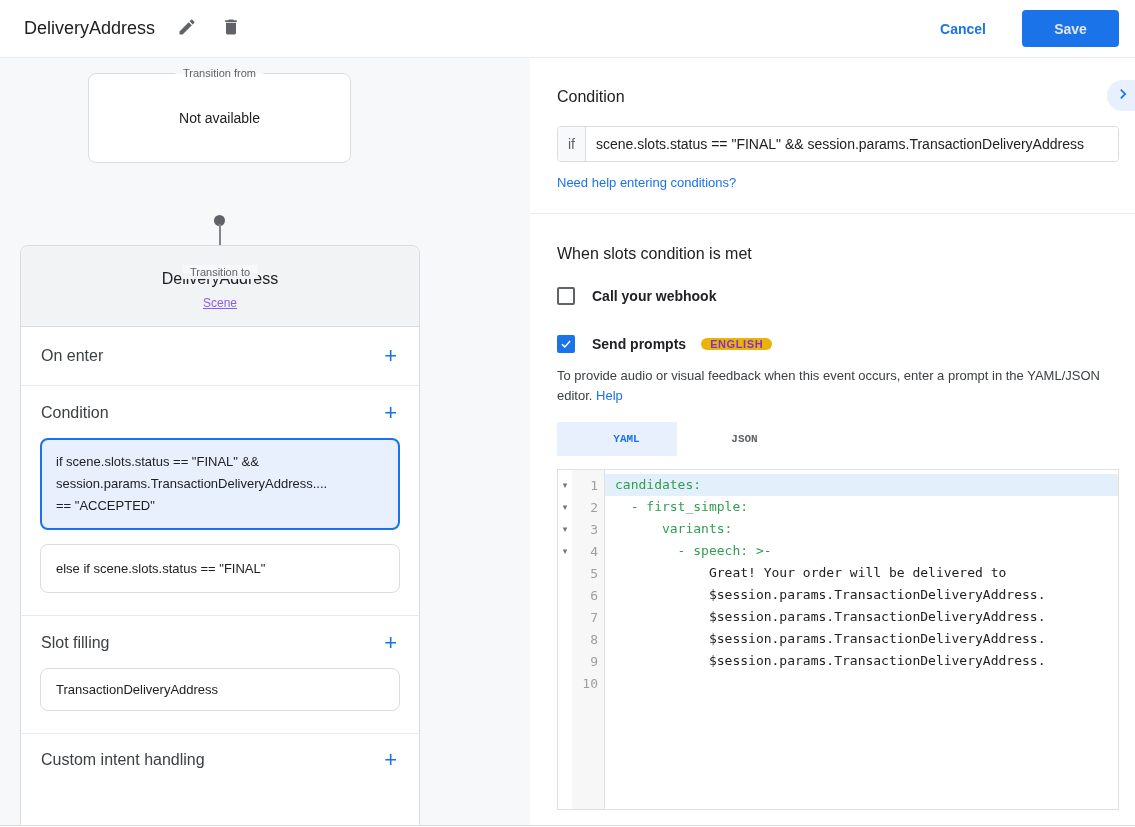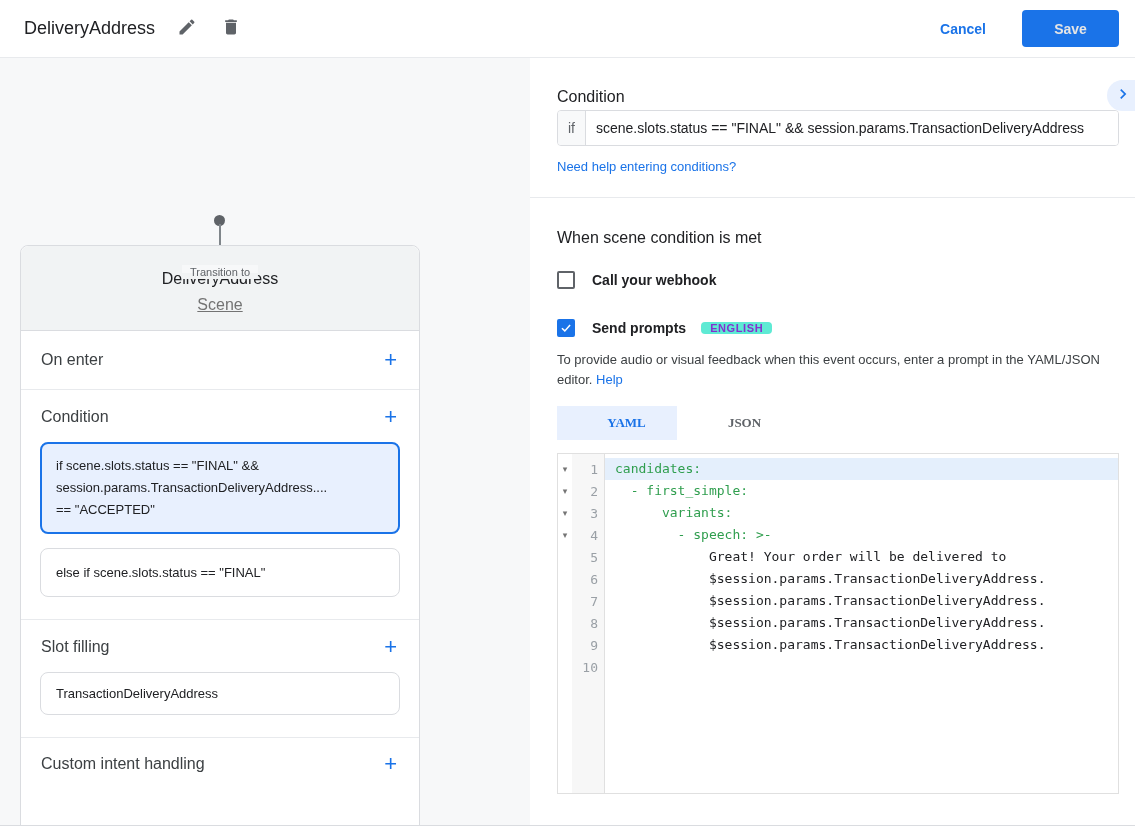--- a/index.html
+++ b/index.html
@@ -29,61 +29,61 @@
   .from-box-text { font-size:14px; color:#202124; }
 
   .connector-dot { position:absolute; left:214px; top:157px; width:11px; height:11px; border-radius:50%; background:#5f6368; }
   .connector-line { position:absolute; left:218.5px; top:166px; width:2px; height:58px; background:#80868b; }
   .connector-arrow { position:absolute; left:213px; top:224px; width:0; height:0; border-left:6.5px solid transparent; border-right:6.5px solid transparent; border-top:10px solid #80868b; }
 
   .scene-card { position:absolute; left:20px; top:187px; width:400px; min-height:660px; background:#fff; border:1px solid #dadce0; border-radius:8px 8px 0 0; }
   .scene-card > .fieldset-label { background:linear-gradient(#f7f8f9 55%, #f1f3f4 55%);margin-top:27px; }
   .scene-header { background:#f1f3f4; border-radius:8px 8px 0 0; border-bottom:1px solid #dadce0; text-align:center; padding:24px 0 16px; }
   .scene-name { font-size:16px; color:#202124; margin-bottom:8px; }
-  .scene-type { font-size:16px; color:#737373;text-decoration:underline; }
+  .scene-type { font-size:12px; color:#8b5cf6;text-decoration:underline; }
 
   .card-row { display:flex; align-items:center; justify-content:space-between; padding:0 20px; height:59px; border-bottom:1px solid #e8eaed; }
   .row-label { font-size:16px; color:#3c4043; }
   .plus-btn { border:none; background:transparent; color:#1a73e8; font-size:22px; font-weight:400; cursor:pointer; line-height:1; font-family:inherit; padding:0 2px; }
 
   .card-section { padding:16px 19px 22px; border-bottom:1px solid #e8eaed; }
   .section-head { display:flex; align-items:center; justify-content:space-between; padding:0 1px; margin-bottom:14px; }
   .cond-card-selected { background:#e8f0fe; border:2px solid #1a73e8; border-radius:8px; padding:11px 14px; font-size:13px; line-height:22px; color:#202124; white-space:pre-line; cursor:pointer; }
   .cond-card { background:#fff; border:1px solid #dadce0; border-radius:8px; padding:13px 15px; font-size:13px; line-height:21px; color:#202124; margin-top:14px; cursor:pointer; }
   .slot-card { background:#fff; border:1px solid #dadce0; border-radius:8px; padding:13px 15px; font-size:13px; color:#202124; cursor:pointer; }
   .slot-card + .slot-card { margin-top:12px; }
   .last-row { border-bottom:none; height:52px; }
 
   
   .cond-section { padding:30px 16px 22px 27px; position:relative; }
   .h2 { font-size:16px; font-weight:400; color:#202124; }
   .chevron-pill { position:absolute; top:22px; right:0; width:28px; height:31px; background:#e8f0fe; border:none; border-radius:16px 0 0 16px; cursor:pointer; display:flex; align-items:center; justify-content:center; }
   .chevron-pill svg { width:20px; height:20px; fill:#1a73e8; margin-left:4px; }
 
-  .if-row { margin-top:4px; display:flex; height:36px; border:1px solid #dadce0; border-radius:4px; overflow:hidden; background:#fff; }
+  .if-row { margin-top:20px; display:flex; height:36px; border:1px solid #dadce0; border-radius:4px; overflow:hidden; background:#fff; }
   .if-label { width:28px; background:#f8f9fa; border-right:1px solid #dadce0; color:#5f6368; font-size:14px; display:flex; align-items:center; justify-content:center; flex:0 0 auto; }
   .if-input { flex:1; border:none; outline:none; padding:0 10px; font-size:14px; color:#202124; font-family:inherit; white-space:nowrap; overflow:hidden; }
   .help-link { display:inline-block; margin-top:13px; font-size:13px; color:#1a73e8; text-decoration:none; cursor:pointer; }
 
   .divider { height:1px; background:#e8eaed; }
 
   .met-section { padding:31px 16px 0 27px; }
   .check-row { display:flex; align-items:center; gap:17px; }
   .row-webhook { margin-top:24px; }
   .row-prompts { margin-top:30px; }
   .checkbox { width:18px; height:18px; border:2px solid #5f6368; border-radius:2px; background:#fff; flex:0 0 auto; cursor:pointer; }
   .checkbox.checked { background:#1a73e8; border-color:#1a73e8; display:flex; align-items:center; justify-content:center; }
   .checkbox.checked svg { width:14px; height:14px; fill:none; stroke:#fff; stroke-width:2.6; }
   .check-label { font-size:14px; font-weight:700; color:#202124; cursor:default; }
-  .lang-badge { margin-left:7px; background:#5eead4; color:#8430ce; font-size:11px; font-weight:700; letter-spacing:0.6px; padding:0 9px; border-radius:4px; }
+  .lang-badge { margin-left:7px; background:#eab308; color:#8430ce; font-size:11px; font-weight:700; letter-spacing:0.6px; padding:0 9px; border-radius:10px; }
   .desc { margin-top:13px; font-size:13px; line-height:20px; color:#3c4043; max-width:565px; }
   .desc a { color:#1a73e8; text-decoration:none; cursor:pointer; }
 
   .tabs { margin-top:16px; display:flex; }
-  .tab { height:34px; border:none; background:transparent; color:#5f6368; font-size:13px; font-weight:600; font-family:Liberation Serif, serif; cursor:pointer; width:120px;padding-left:19px; }
+  .tab { height:34px; border:none; background:transparent; color:#5f6368; font-size:11px; font-weight:600; font-family:Liberation Mono, monospace; cursor:pointer; width:120px;padding-left:19px; }
   .tab.active { background:#e8f0fe; color:#1a73e8; }
   .tab.json { width:116px; }
 
   .editor { margin-top:13px; height:341px; border:1px solid #e0e0e0; position:relative; background:#fff; overflow:hidden; }
   .gutter-bg { position:absolute; left:14px; top:0; bottom:0; width:33px; background:#f7f7f7; border-right:1px solid #e0e0e0; }
   .code-lines { position:relative; padding-top:4px; }
   .code-line { display:flex; height:22px; align-items:center; }
   .fold-cell { width:14px; flex:0 0 auto; text-align:center; font-size:9px; color:#757575; cursor:pointer; line-height:22px; }
   .num-cell { width:33px; flex:0 0 auto; text-align:right; padding-right:7px; font-family:"DejaVu Sans Mono", monospace; font-size:13px; color:#9aa0a6; }
   .code-cell { flex:1; padding-left:10px; font-family:"DejaVu Sans Mono", monospace; font-size:13px; white-space:pre; overflow:hidden; color:#202124; line-height:22px; }
@@ -112,20 +112,24 @@
     <div class="header-right">
       <button class="cancel-btn">Cancel</button>
       <button class="save-btn">Save</button>
     </div>
   </div>
 
   <div class="main">
 
     <div class="left-panel">
 
+      <div class="from-box">
+        <span class="fieldset-label">Transition from</span>
+        <span class="from-box-text">Not available</span>
+      </div>
 
       <div class="connector-dot"></div>
       <div class="connector-line"></div>
       <div class="connector-arrow"></div>
 
       <div class="scene-card">
         <span class="fieldset-label">Transition to</span>
 
         <div class="scene-header">
           <div class="scene-name">DeliveryAddress</div>
@@ -175,21 +179,21 @@
         <div class="if-row">
           <span class="if-label">if</span>
           <input class="if-input" type="text" value="scene.slots.status == &quot;FINAL&quot; &amp;&amp; session.params.TransactionDeliveryAddress" style="">
         </div>
         <a class="help-link">Need help entering conditions?</a>
       </div>
 
       <div class="divider"></div>
 
       <div class="met-section">
-        <div class="h2">When scene condition is met</div>
+        <div class="h2">When slots condition is met</div>
 
         <div class="check-row row-webhook">
           <span class="checkbox"></span>
           <span class="check-label">Call your webhook</span>
         </div>
 
         <div class="check-row row-prompts">
           <span class="checkbox checked">
               <svg viewBox="0 0 24 24">
                 <polyline points="5,12.5 10,17 19,7"></polyline>

